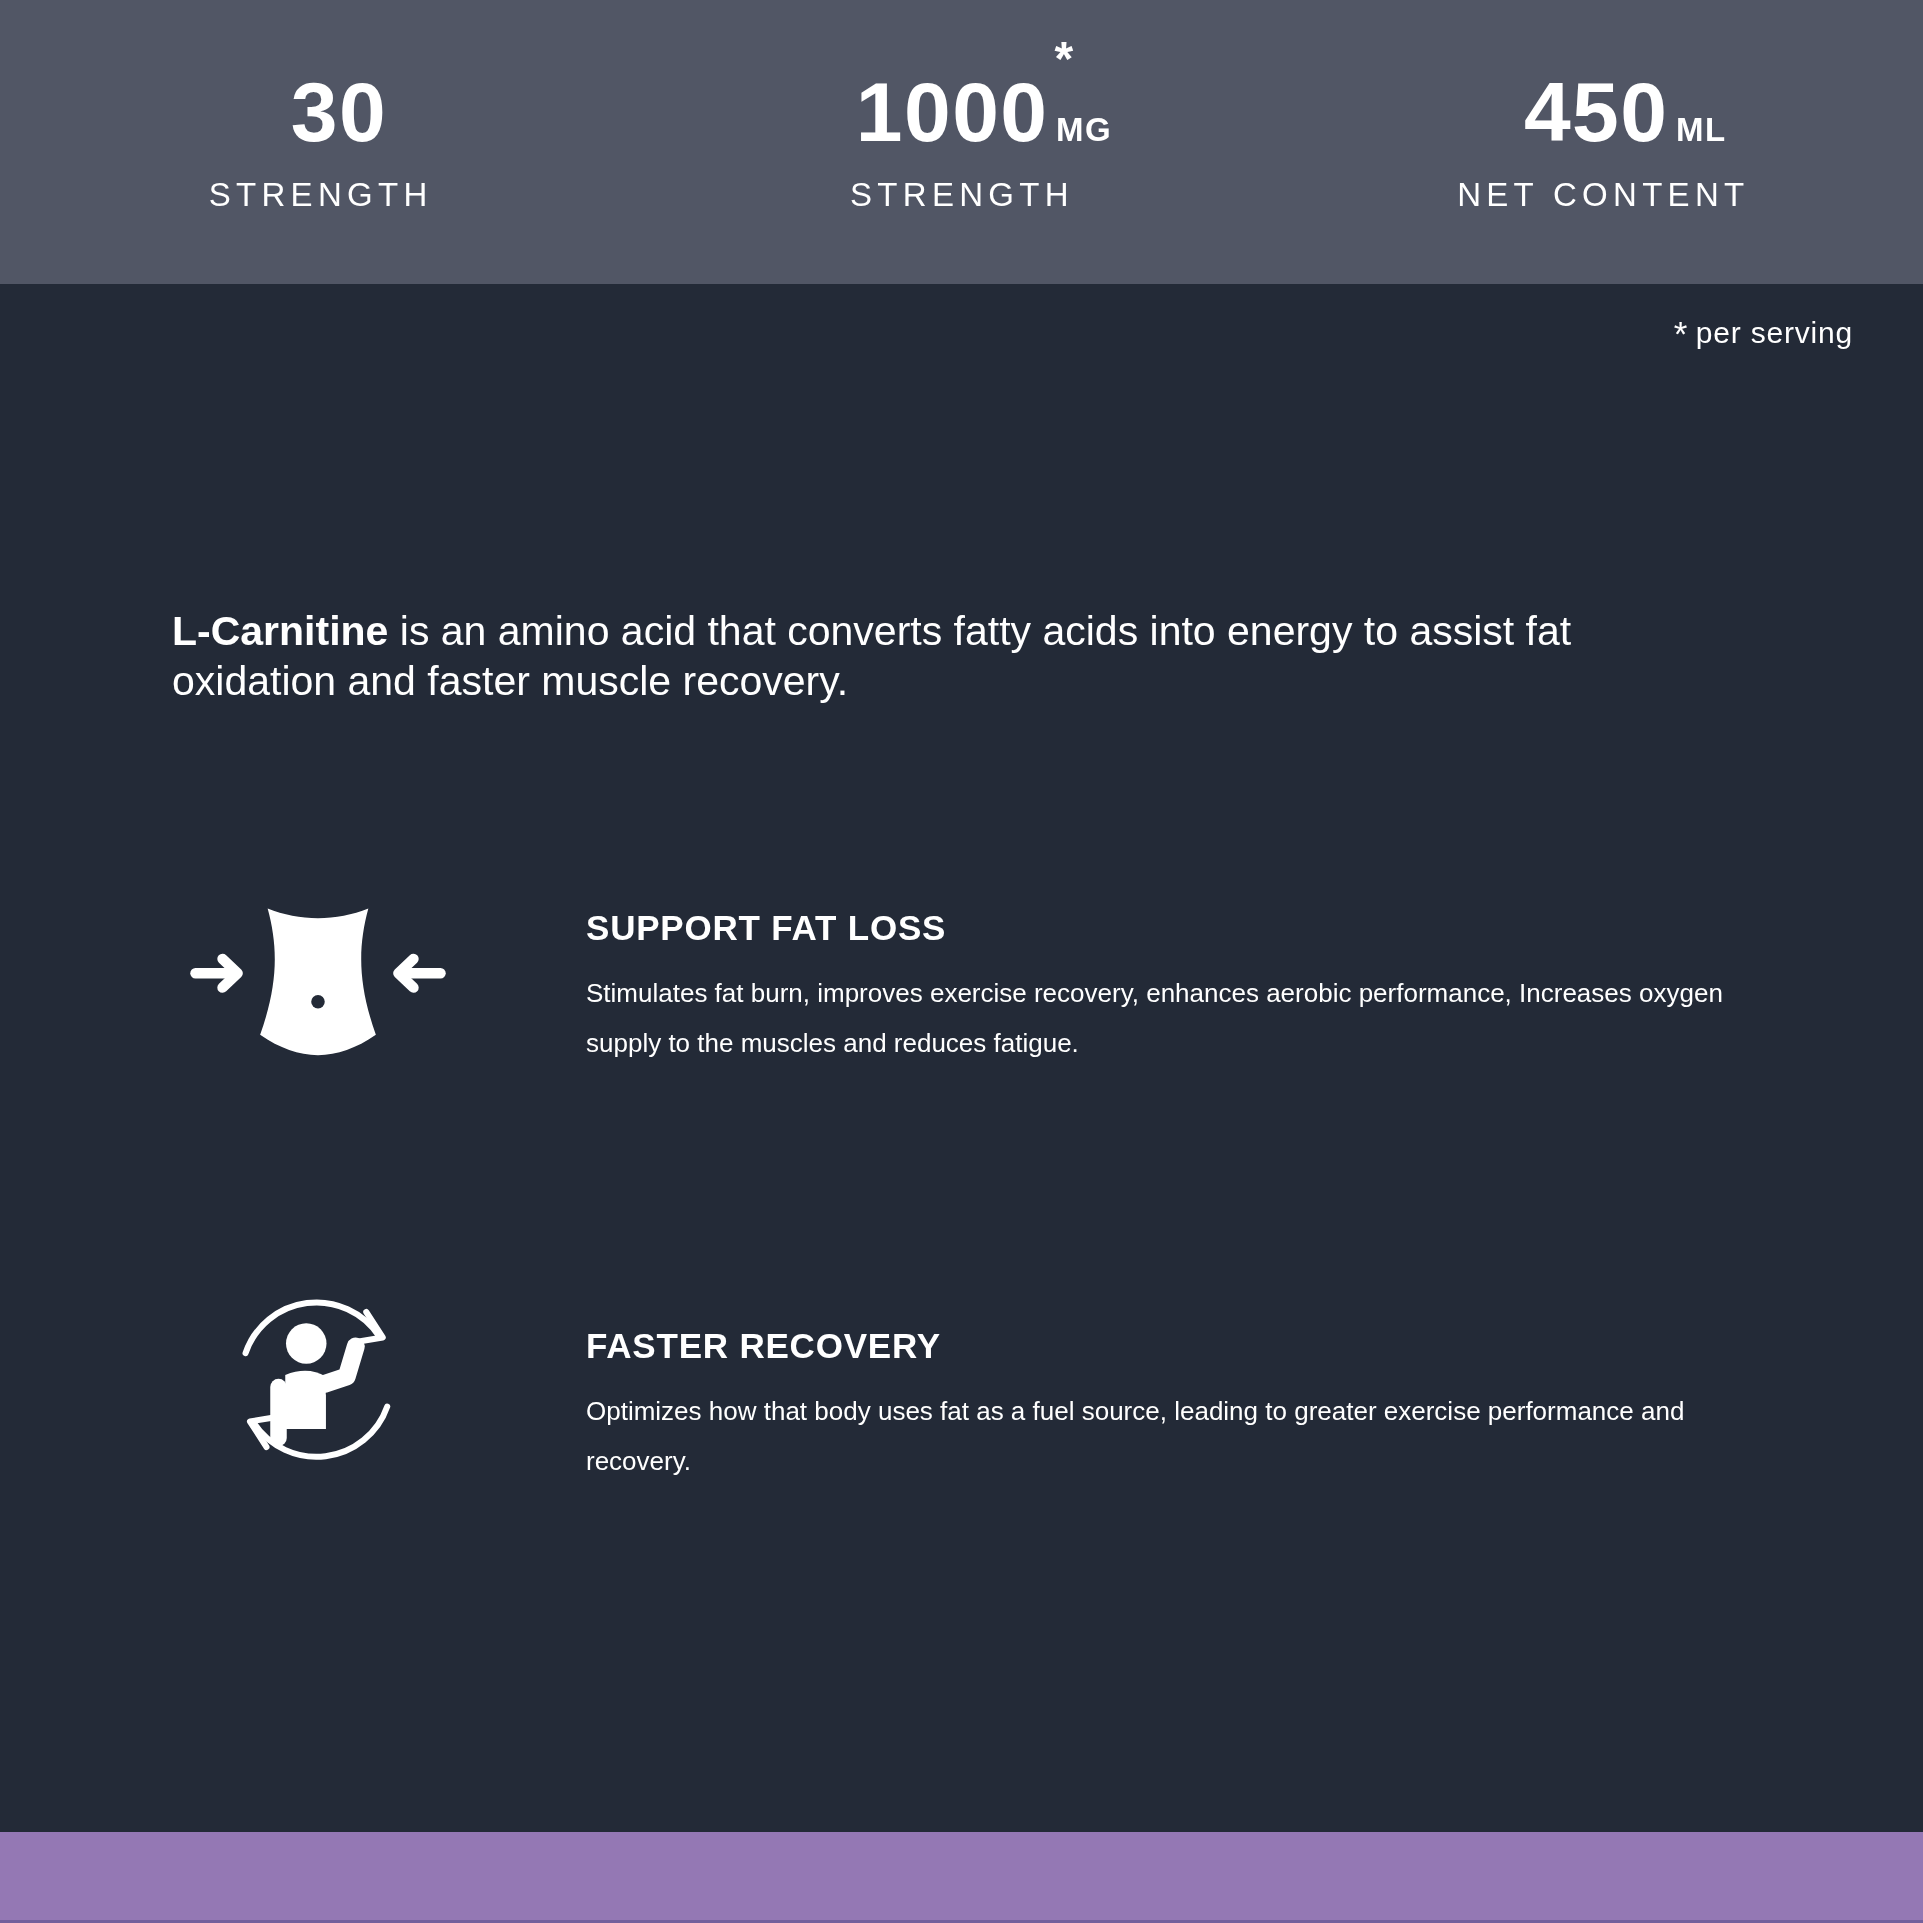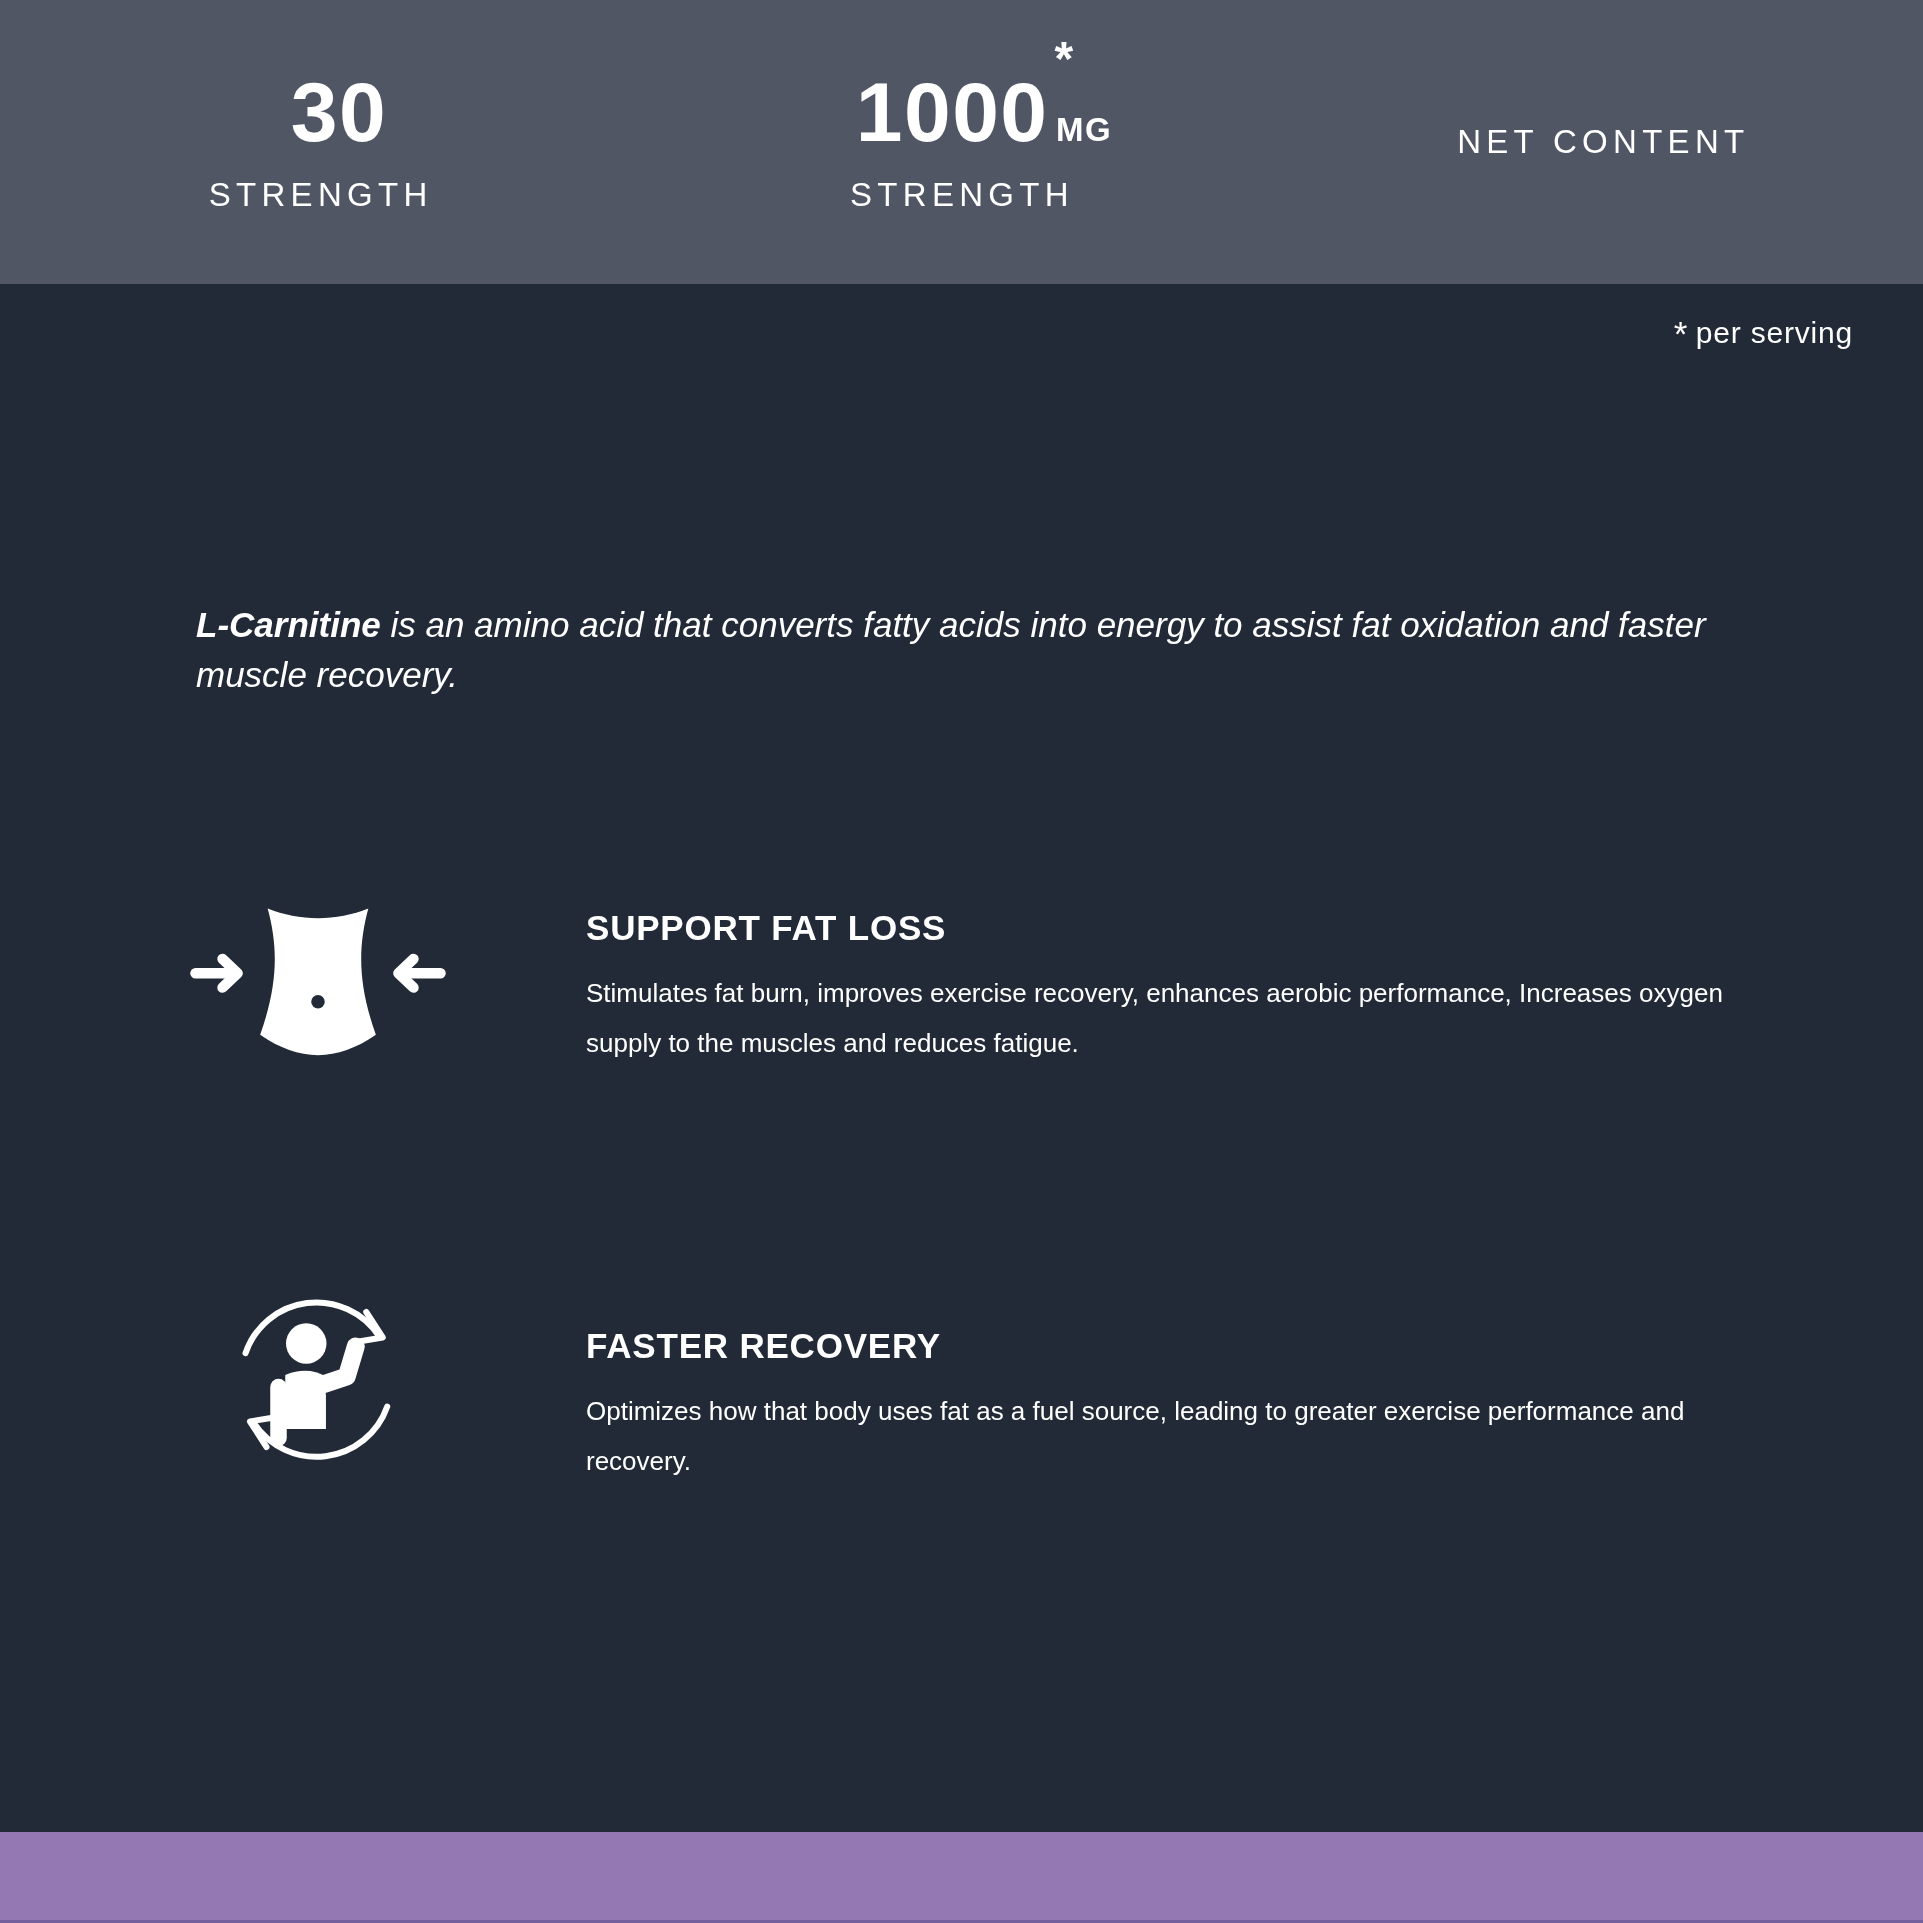--- a/index.html
+++ b/index.html
@@ -48,25 +48,24 @@
   
   .per-serving{
     position:absolute;top:316px;right:71px;
     font-size:30px;letter-spacing:0.8px;
     display:flex;align-items:flex-start;gap:7.5px;
   }
   .per-serving .symbol{font-size:35px;line-height:1;}
 
   
   .description{
-    position:absolute;left:196px;top:565px;
+    position:absolute;left:172px;top:565px;
     width:1571px;
-    font-size:35px;line-height:50px;
+    font-size:41px;line-height:50px;
     font-weight:400;
-    font-style:italic;
   }
   .description .lead{font-weight:700;}
 
   
   .feature-icon{position:absolute;}
   .icon-waist{left:188px;top:889px;}
   .icon-recovery{left:219px;top:1282px;}
 
   .feature-text{
     position:absolute;left:586px;width:1172px;
@@ -117,20 +116,27 @@
         <span class="stat-value">1000</span>
         <span class="stat-unit-wrap">
           <span class="stat-asterisk">*</span>
           <span class="stat-unit">MG</span>
         </span>
       </div>
       <div class="stat-label">STRENGTH</div>
     </div>
 
     <div class="stat">
+      <div class="stat-number-row">
+        <span class="stat-value">450</span>
+        <span class="stat-unit-wrap">
+          <span class="stat-asterisk"></span>
+          <span class="stat-unit">ML</span>
+        </span>
+      </div>
       <div class="stat-label">NET CONTENT</div>
     </div>
 
   </header>
 
   <div class="per-serving">
     <span class="symbol">*</span>
     <span>per serving</span>
   </div>
 

